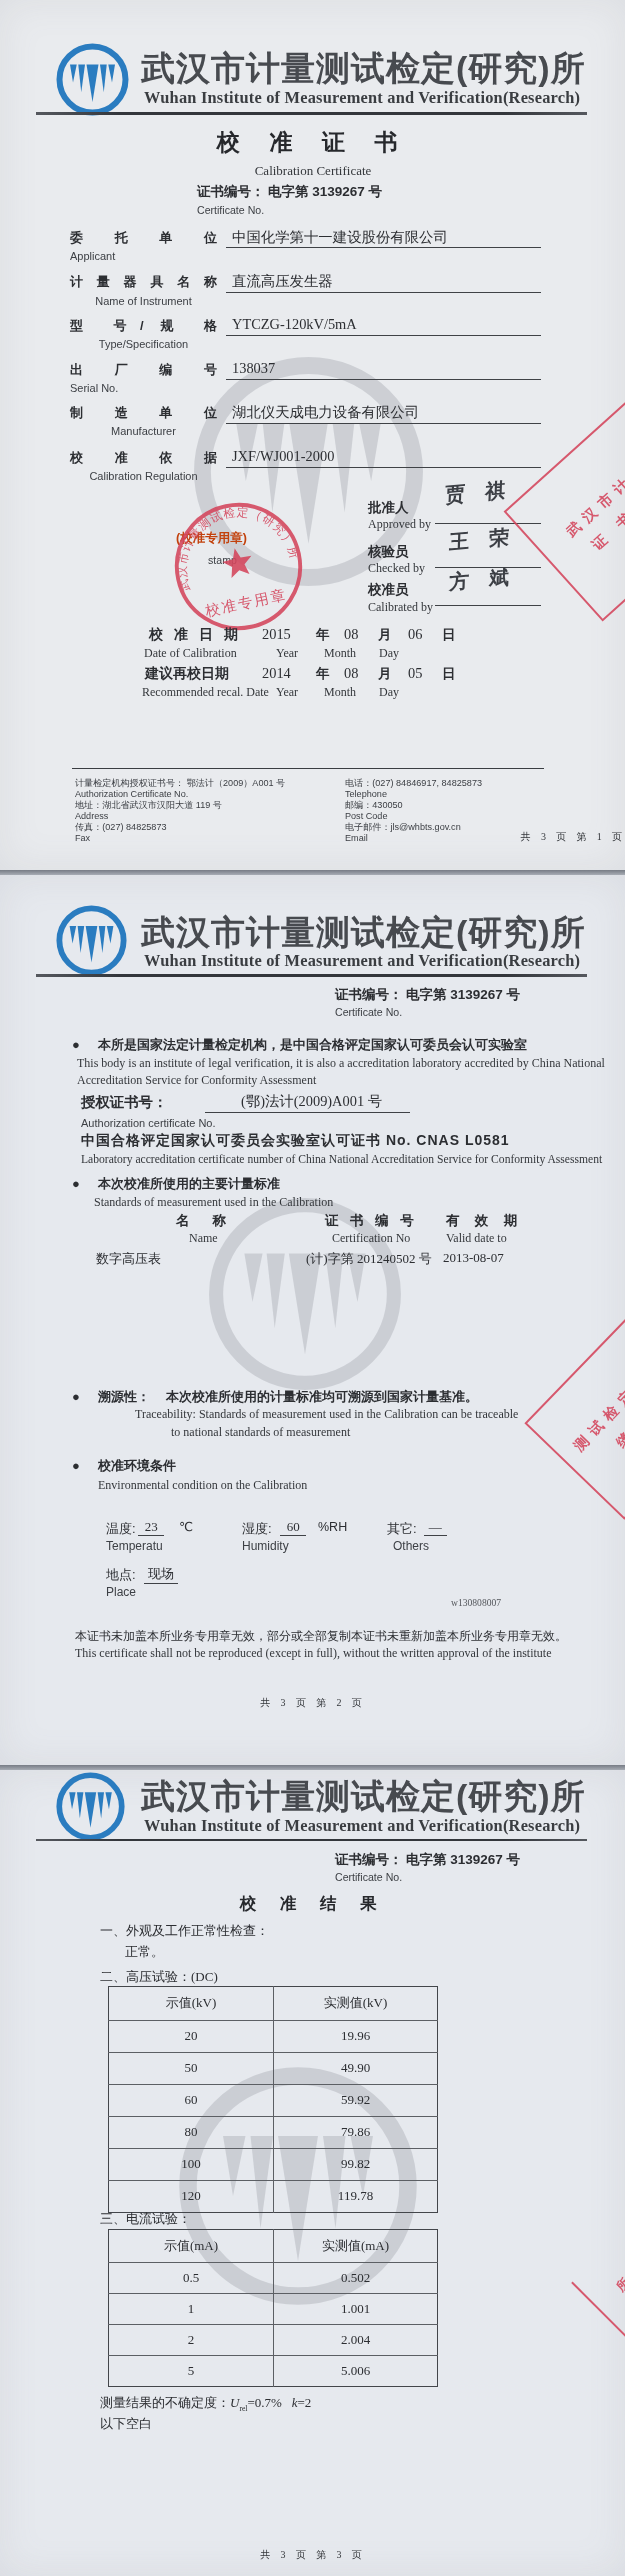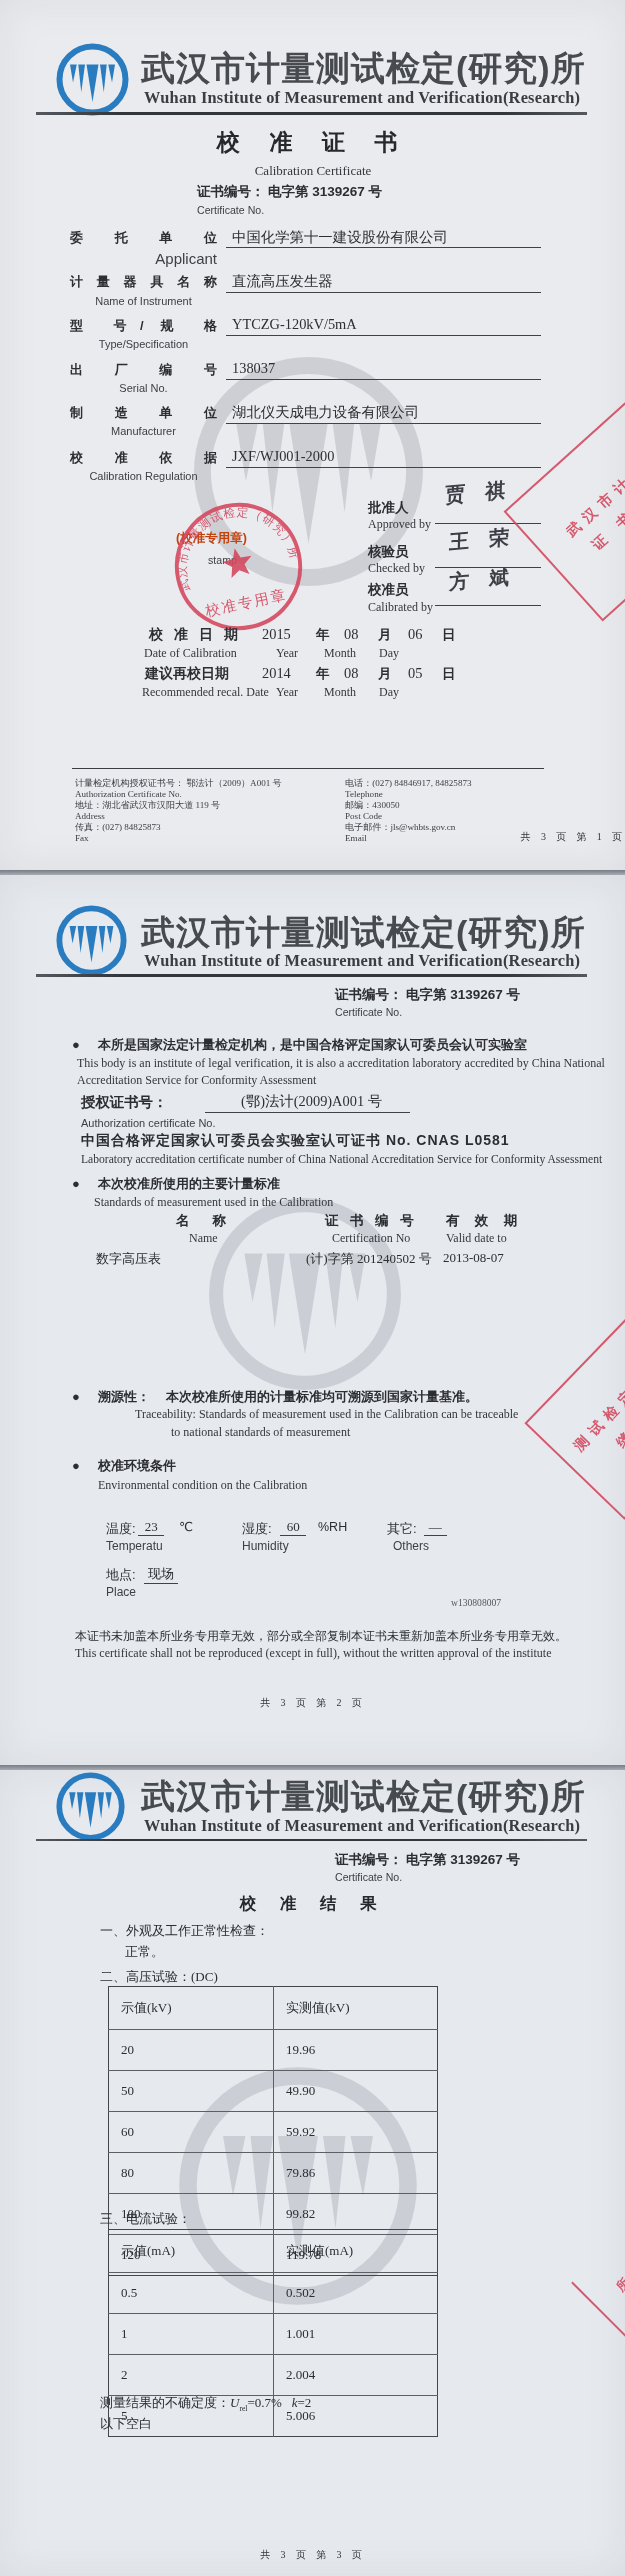--- a/index.html
+++ b/index.html
@@ -1,38 +1,38 @@
 <!DOCTYPE html>
 <html><head>
 <meta charset="utf-8">
 <style>
   html,body{margin:0;padding:0}
   body{width:626px;background:#959aa2;font-family:"Liberation Serif","DejaVu Serif",serif;color:#2c2e32}
   .page{position:relative;width:626px;overflow:hidden;background:#e9ebee;box-shadow:inset 0 0 39px rgba(120,125,135,.12)}
   .page2,.page3{background:#e6e9ee}
   .gap{height:4.8px;background:linear-gradient(#777c85,#a7acb4)}
   .abs{position:absolute;white-space:nowrap}
-  .sans{font-family:Liberation Serif, serif}
+  .sans{font-family:Liberation Sans, sans-serif}
   .cnb{font-family:"Liberation Sans","DejaVu Sans",sans-serif;font-weight:700}
   .cnm{font-family:"Liberation Sans","DejaVu Sans",sans-serif;font-weight:500}
   .en{font-family:"Liberation Sans","DejaVu Sans",sans-serif;color:#3d4045}
   .ens{font-family:"Liberation Serif","DejaVu Serif",serif;color:#34373b}
   .just{text-align:justify;text-align-last:justify;white-space:normal}
   .ul{border-bottom:1.2px solid #3f4246}
   .fline{position:absolute;height:0;border-bottom:1.2px solid #3f4246}
   .inst-title{font-size:34px;font-weight:700;color:#474a4f;letter-spacing:1px;font-family:"Liberation Sans","DejaVu Sans",sans-serif}
   .inst-sub{font-size:16.4px;font-weight:700;color:#3a3d41;letter-spacing:0.2px}
   .hrule{position:absolute;left:36px;width:551px;height:2.9px;background:linear-gradient(90deg,#55585e,#33363b 15%,#33363b 85%,#55585e)}
   .logo{color:#2a7cc0}
   .wm{color:#b2b5bc;opacity:.5}
   .sig{font-size:20px;font-weight:600;color:#3c3f45;letter-spacing:6.7px;transform:rotate(-5deg) skewX(-7deg);font-family:"DejaVu Serif",serif}
   .seam{position:absolute;border:2.9px solid #d4455c;color:#d4455c;opacity:.88;display:flex;flex-direction:column;align-items:center;justify-content:center;gap:8.7px;background:rgba(233,235,238,.0)}
   .seam span{font-size:14.4px;letter-spacing:6.7px;font-weight:600;font-family:"Liberation Sans","DejaVu Sans",sans-serif}
   .vt{position:absolute;border-collapse:collapse;border:1.5px solid #43464b;table-layout:fixed}
-  .vt td{border-top:1px solid #5c5f64;text-align:left;font-size:13px;padding:12px;color:#2c2e32}
+  .vt td{border-top:1px solid #5c5f64;text-align:center;font-size:13px;padding:0;color:#2c2e32}
   .vt td:first-child{border-right:1px solid #5c5f64}
   .vt tr:first-child td{border-top:none}
   .pageno{font-size:10px;letter-spacing:3.9px;color:#34373b}
   .fsm{font-size:9.1px;color:#3b3e43;line-height:11px}
   sub{font-size:7.7px}
 </style>
 </head>
 <body>
 
 <div class="page" style="height:870px">
@@ -58,36 +58,36 @@
     <polygon points="71,30 80,30 76,54" fill="currentColor"></polygon>
   </svg>
 
   <div class="abs cnb" style="left:0;top:127px;width:626px;text-align:center;font-size:23px;letter-spacing:11.6px;color:#26282c">校 准 证 书</div>
   <div class="abs ens" style="left:0;top:163px;width:626px;text-align:center;font-size:13px">Calibration Certificate</div>
 
   <div class="abs" style="left:197px;top:183px;font-size:13.5px"><span class="cnb">证书编号：</span>&nbsp;<span class="cnb">电字第 3139267 号</span></div>
   <div class="abs en" style="left:197px;top:204px;font-size:10.6px">Certificate No.</div>
 
   <div class="abs cnb just" style="left:70px;top:229px;width:147px;font-size:13px">委 托 单 位</div>
-  <div class="abs en" style="left:70px;top:250px;width:147px;text-align:right;font-size:15px">Applicant</div>
+  <div class="abs en" style="left:70px;top:250px;width:147px;text-align:left;font-size:11px">Applicant</div>
   <div class="abs" style="left:232px;top:228px;font-size:14.4px">中国化学第十一建设股份有限公司</div>
   <div class="fline" style="left:226px;top:247px;width:315px"></div>
 
   <div class="abs cnb just" style="left:70px;top:273px;width:147px;font-size:13px">计 量 器 具 名 称</div>
   <div class="abs en" style="left:70px;top:295px;width:147px;text-align:center;font-size:11px">Name of Instrument</div>
   <div class="abs" style="left:232px;top:272px;font-size:14.4px">直流高压发生器</div>
   <div class="fline" style="left:226px;top:292px;width:315px"></div>
 
   <div class="abs cnb just" style="left:70px;top:317px;width:147px;font-size:13px">型 号/ 规 格</div>
   <div class="abs en" style="left:70px;top:338px;width:147px;text-align:center;font-size:11px">Type/Specification</div>
   <div class="abs" style="left:232px;top:316px;font-size:14.4px">YTCZG-120kV/5mA</div>
   <div class="fline" style="left:226px;top:335px;width:315px"></div>
 
   <div class="abs cnb just" style="left:70px;top:361px;width:147px;font-size:13px">出 厂 编 号</div>
-  <div class="abs en" style="left:70px;top:382px;width:147px;text-align:center;font-size:11px">Serial No.</div>
+  <div class="abs en" style="left:70px;top:382px;width:147px;font-size:11px">Serial No.</div>
   <div class="abs" style="left:232px;top:360px;font-size:14.4px">138037</div>
   <div class="fline" style="left:226px;top:379px;width:315px"></div>
 
   <div class="abs cnb just" style="left:70px;top:404px;width:147px;font-size:13px">制 造 单 位</div>
   <div class="abs en" style="left:70px;top:425px;width:147px;text-align:center;font-size:11px">Manufacturer</div>
   <div class="abs" style="left:232px;top:403px;font-size:14.4px">湖北仪天成电力设备有限公司</div>
   <div class="fline" style="left:226px;top:423px;width:315px"></div>
 
   <div class="abs cnb just" style="left:70px;top:449px;width:147px;font-size:13px">校 准 依 据</div>
   <div class="abs en" style="left:70px;top:470px;width:147px;text-align:center;font-size:11px">Calibration Regulation</div>

